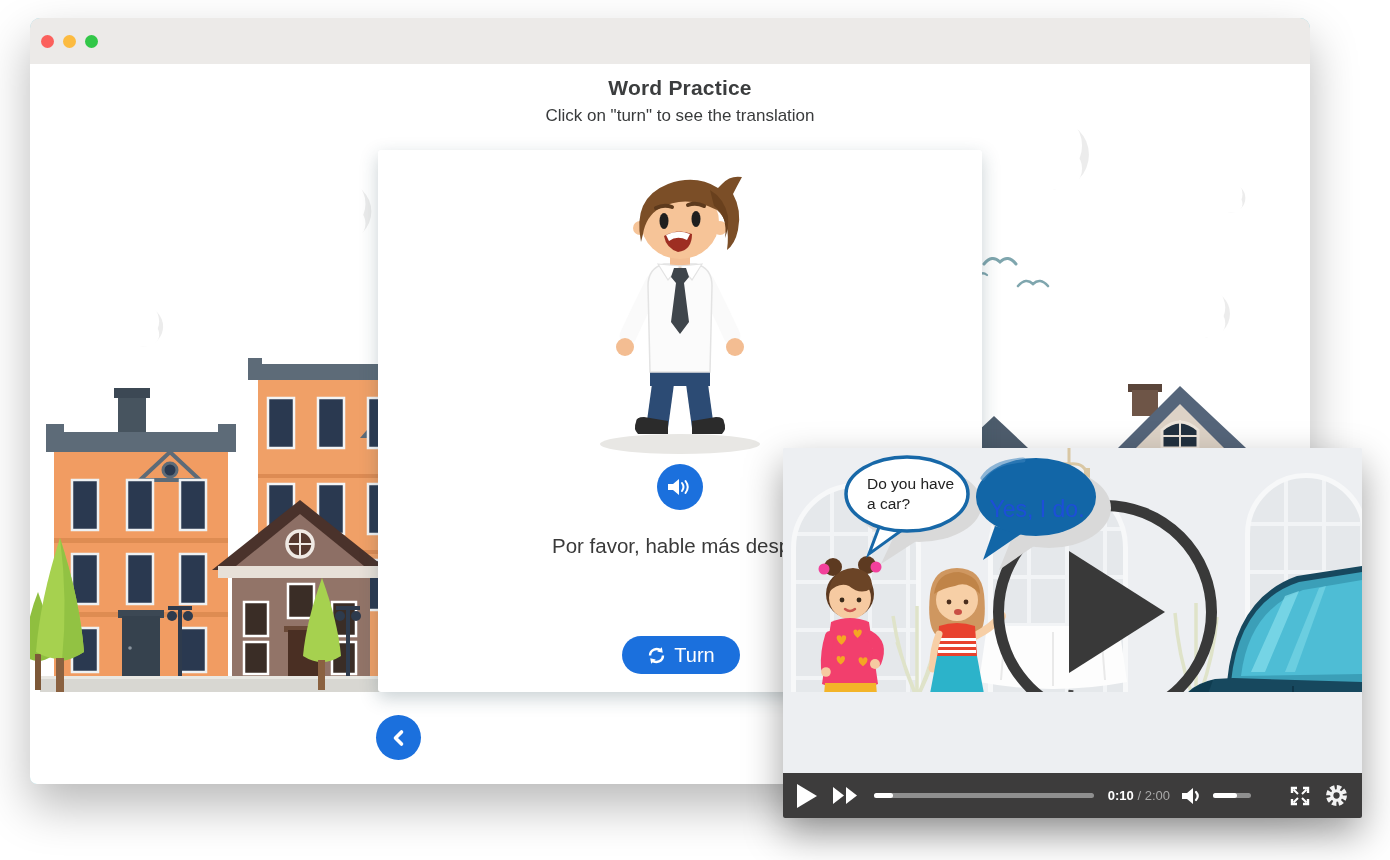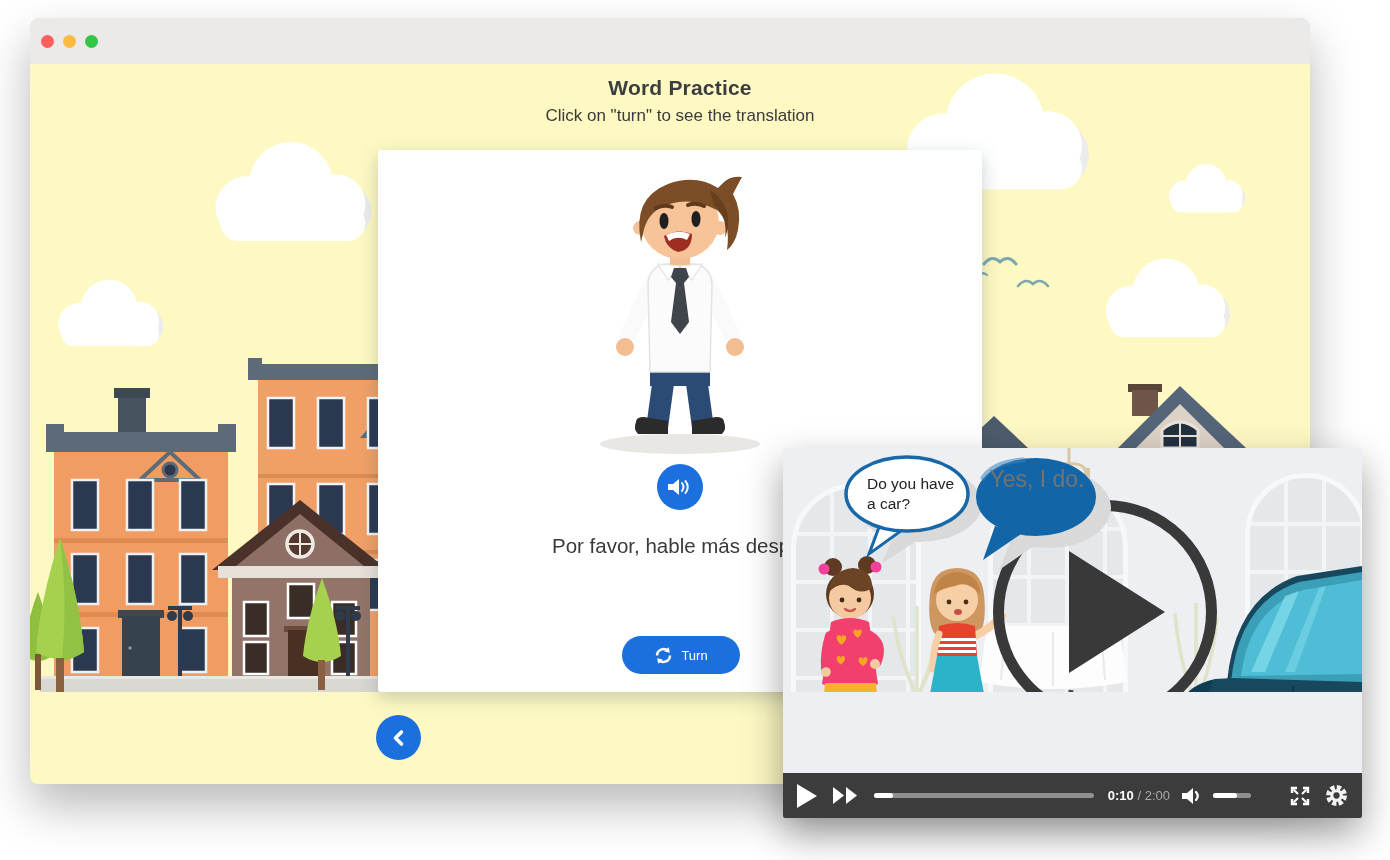--- a/index.html
+++ b/index.html
@@ -17,42 +17,42 @@
     box-shadow:0 22px 48px rgba(0,0,0,.28);
   }
   .titlebar{
     position:absolute;left:0;top:0;right:0;height:46px;
     background:#eceae8;border-bottom:1px solid #d8d6d4;
     border-radius:10px 10px 0 0;display:flex;align-items:center;padding-left:11px;
   }
   .tl-dot{width:13px;height:13px;border-radius:50%;margin-right:9px;}
   .stage{
     position:absolute;left:0;top:46px;right:0;bottom:0;overflow:hidden;
-    background:#fef9c3;border-radius:0 0 7px 7px;
+    background:#ffffff;border-radius:0 0 7px 7px;
   }
 
   
   .head-wrap{position:absolute;left:348px;top:0;width:604px;text-align:center;z-index:3;}
   .title{margin:0;padding-top:12px;font-size:21px;font-weight:700;color:#3b3d3e;letter-spacing:.2px;}
   .subtitle{margin:6px 0 0 0;font-size:17px;color:#393b3c;}
 
   
   .card{
     position:absolute;left:348px;top:86px;width:604px;height:542px;background:#ffffff;
     border-radius:3px;box-shadow:0 6px 18px rgba(40,70,85,.25);z-index:10;
   }
   .speaker-btn{
     position:absolute;left:279px;top:314px;width:46px;height:46px;border-radius:50%;
     background:#1b70dd;display:flex;align-items:center;justify-content:center;cursor:pointer;
   }
   .phrase{position:absolute;left:174px;top:384px;font-size:20.5px;color:#3a3a3a;white-space:nowrap;}
   .turn-btn{
     position:absolute;left:244px;top:486px;width:118px;height:38px;border-radius:20px;
     background:#1b70dd;color:#fff;display:flex;align-items:center;justify-content:center;
-    gap:8px;font-size:13px;font-weight:500;cursor:pointer;border:none;
+    gap:8px;font-size:20px;font-weight:500;cursor:pointer;border:none;
   }
 
   
   .back-btn{
     position:absolute;left:346px;top:651px;width:45px;height:45px;border-radius:50%;
     background:#1b70dd;display:flex;align-items:center;justify-content:center;cursor:pointer;z-index:4;
   }
   .counter-wrap{position:absolute;left:348px;top:661px;width:604px;text-align:center;z-index:3;}
   .counter{font-size:20px;color:#8e8076;}
 
@@ -75,21 +75,21 @@
   }
   .baseboard{position:absolute;left:0;top:256px;width:100%;height:5px;background:#fafafa;}
   .vfloor{position:absolute;left:0;top:261px;width:100%;height:64px;background:#f2f1ee;}
   .floorline{position:absolute;left:0;top:318px;width:100%;height:2px;background:#d9d7d3;}
   .shadow-ell{position:absolute;background:#e2e1dd;border-radius:50%;}
 
   .bubble-q-text{
     position:absolute;left:84px;top:26px;width:100px;font-size:15.5px;line-height:20px;color:#222;z-index:7;
   }
   .bubble-a-text{
-    position:absolute;left:196px;top:18px;width:116px;text-align:center;font-size:23px;color:#737373;z-index:7;
+    position:absolute;left:196px;top:48px;width:116px;text-align:center;font-size:23px;color:#1d4ed8;z-index:7;
   }
   .big-play{
     position:absolute;left:210px;top:52px;width:224px;height:224px;border-radius:50%;
     border:11px solid #393939;box-sizing:border-box;z-index:5;cursor:pointer;
   }
   .big-play svg{position:absolute;left:65px;top:40px;}
 
   .controls{
     position:absolute;left:0;bottom:0;width:100%;height:45px;background:#3d3c3c;
     display:flex;align-items:center;padding:13px 14px;box-sizing:border-box;

